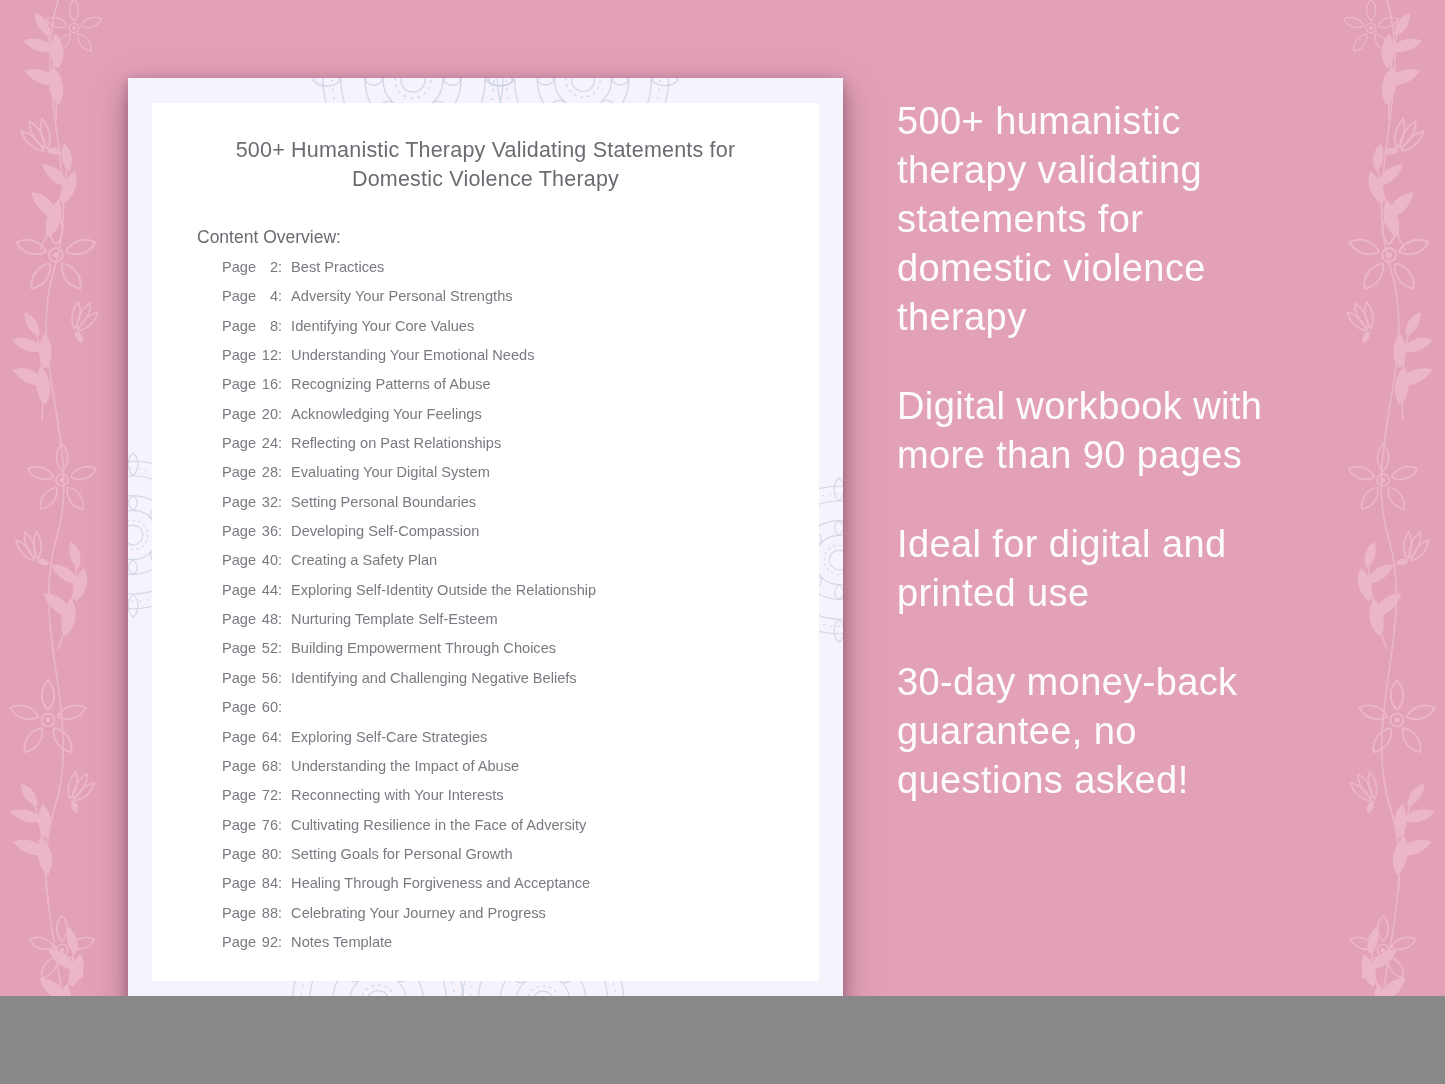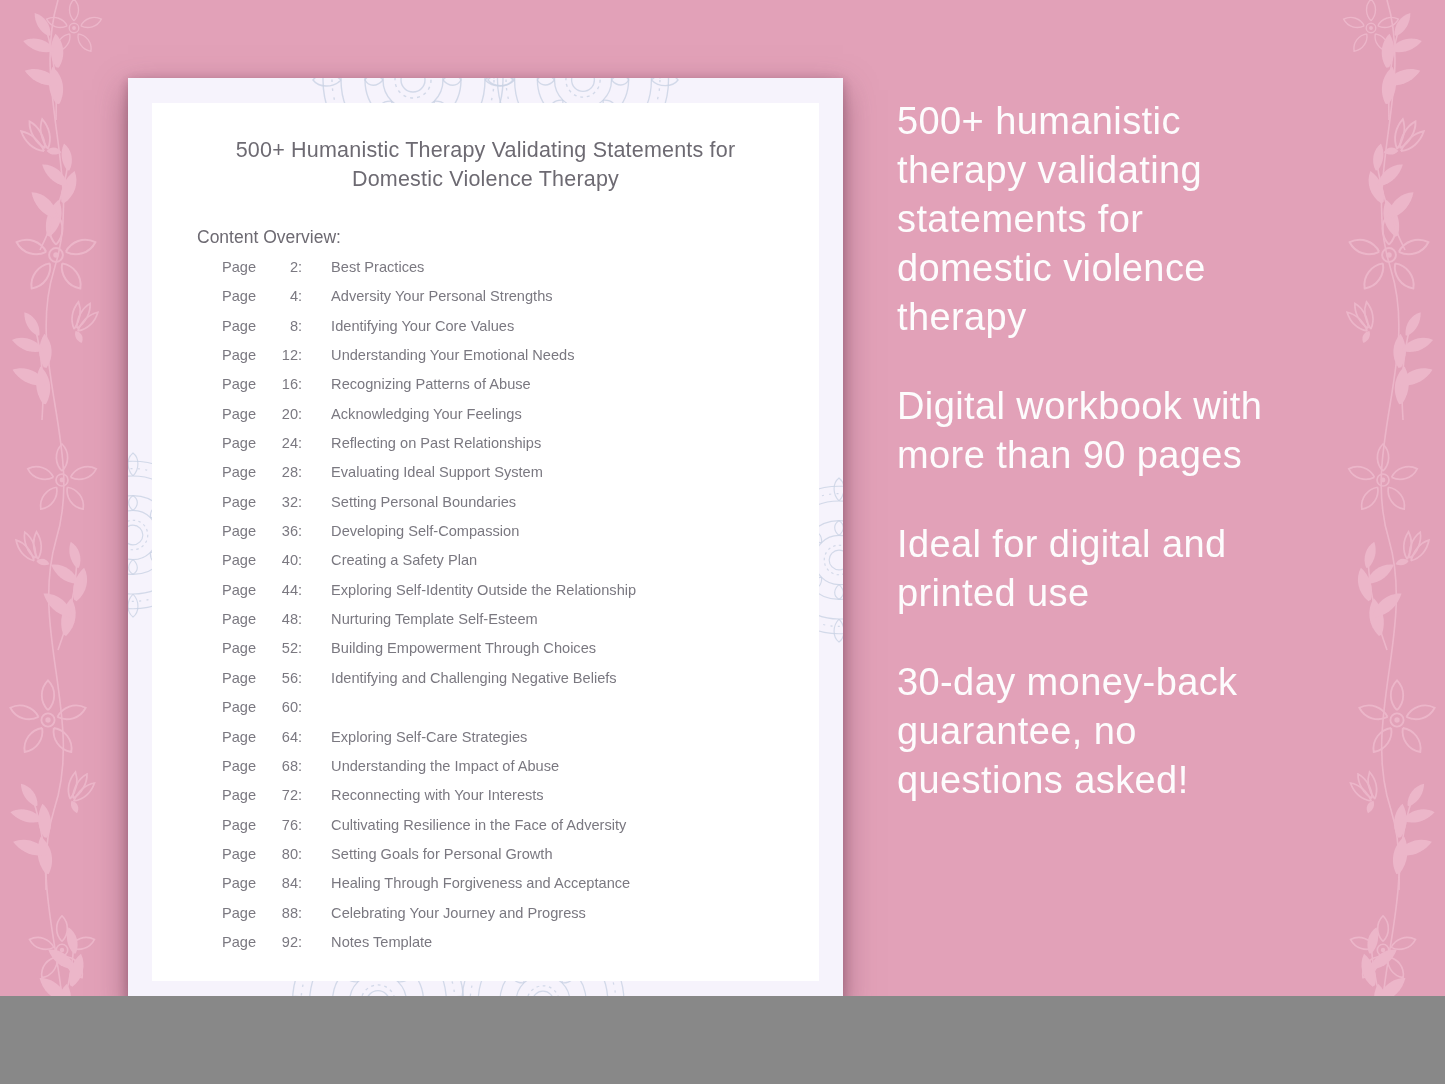--- a/index.html
+++ b/index.html
@@ -30,21 +30,21 @@
     color:var(--document_text_gray,#6d6a72);
   }
   .overview{
     position:absolute;top:112px;left:45px;font-size:17.5px;
     color:var(--document_text_gray,#6d6a72);
     margin-top:12px;
   }
   .toc{position:absolute;top:150px;left:70px;right:24px;}
   .toc-row{
     display:flex;height:29.35px;line-height:29.35px;font-size:14.6px;
-    color:var(--toc_text_gray,#7a7880);white-space:nowrap;gap:20px;
+    color:var(--toc_text_gray,#7a7880);white-space:nowrap;
   }
   .toc-num{width:23px;text-align:right;margin-left:3px;}
   .toc-label{margin-left:9px;}
   
   .marketing{position:absolute;left:897px;top:97px;width:470px;color:var(--marketing_text_white,#fdfcfd);}
   .mk-para{
     white-space:pre-line;margin:0 0 40px 0;
     font-size:38px;line-height:49px;font-weight:400;letter-spacing:.4px;
   }
 </style>
@@ -184,21 +184,21 @@
             <span class="toc-label">Acknowledging Your Feelings</span>
           </div>
           <div class="toc-row">
             <span class="toc-word">Page</span>
             <span class="toc-num">24:</span>
             <span class="toc-label">Reflecting on Past Relationships</span>
           </div>
           <div class="toc-row">
             <span class="toc-word">Page</span>
             <span class="toc-num">28:</span>
-            <span class="toc-label">Evaluating Ideal Support System</span>
+            <span class="toc-label">Evaluating Your Digital System</span>
           </div>
           <div class="toc-row">
             <span class="toc-word">Page</span>
             <span class="toc-num">32:</span>
             <span class="toc-label">Setting Personal Boundaries</span>
           </div>
           <div class="toc-row">
             <span class="toc-word">Page</span>
             <span class="toc-num">36:</span>
             <span class="toc-label">Developing Self-Compassion</span>

